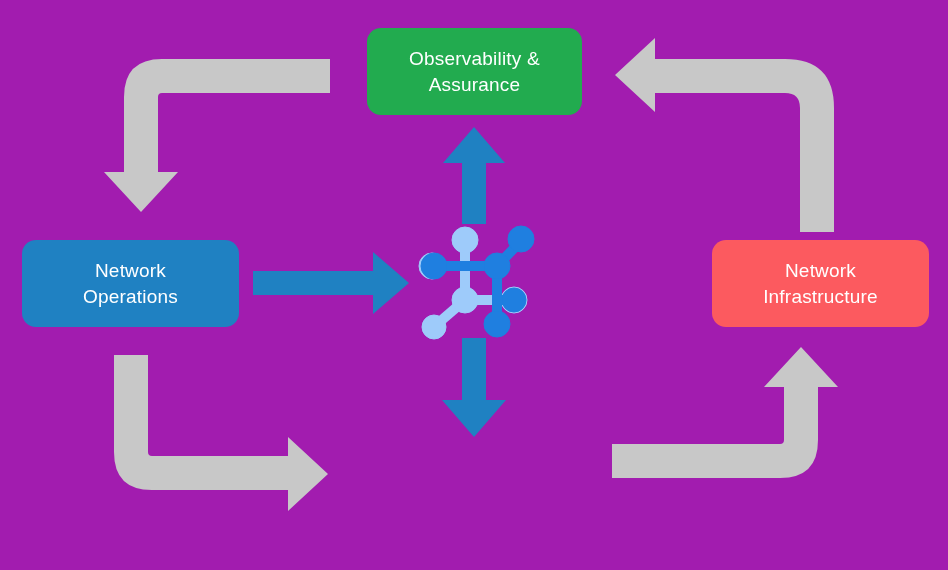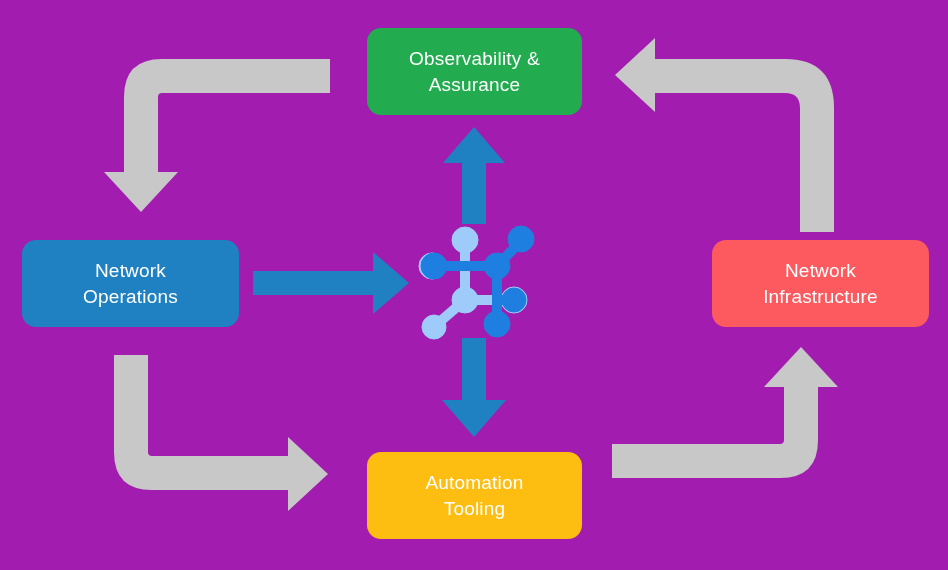--- a/index.html
+++ b/index.html
@@ -177,16 +177,14 @@
 
   <div class="node-box" id="box-observability" style="background:#22ab4f">Observability &amp;
 Assurance</div>
 
   <div class="node-box" id="box-operations" style="background:#1f81c2">Network
 Operations</div>
 
   <div class="node-box" id="box-infrastructure" style="background:#fc5a5f">Network
 Infrastructure</div>
 
-  <div class="node-box" id="box-automation" style="background:#febd11">Automation
-Tooling</div>
 
 </div>
 
 </body></html>

